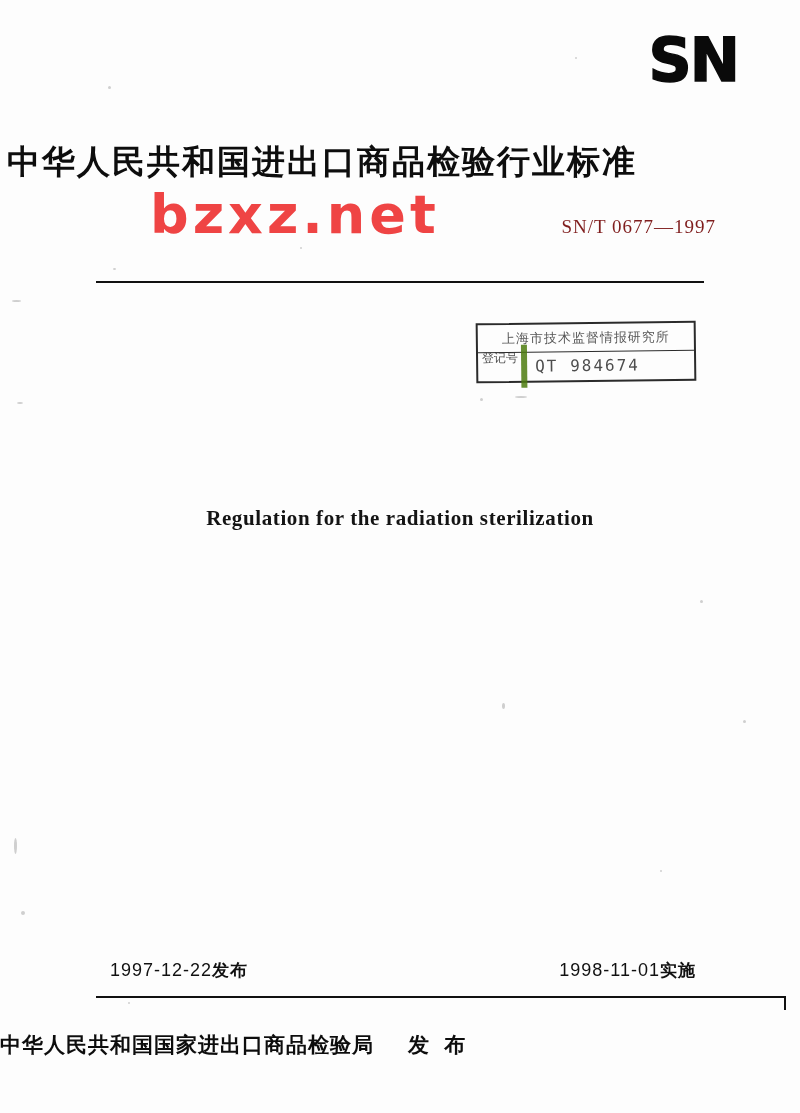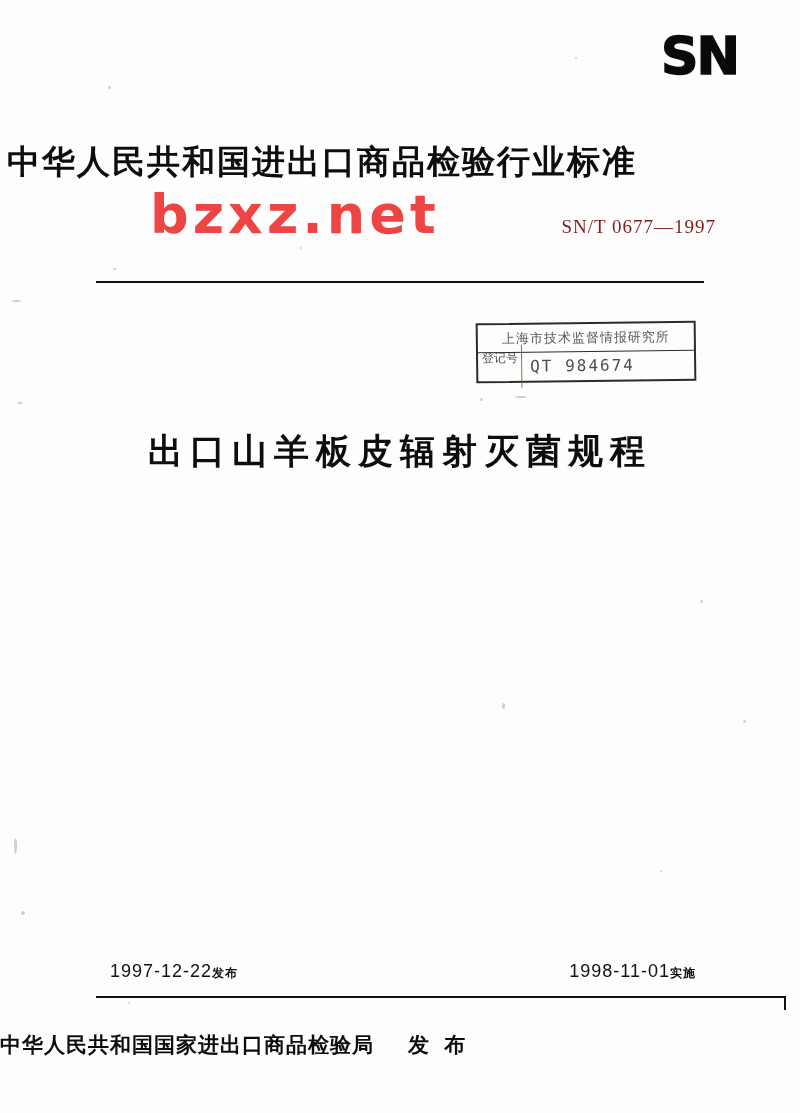--- a/index.html
+++ b/index.html
@@ -28,21 +28,21 @@
     pointer-events: none;
   }
 
   
   .sn-logo {
     position: absolute;
     top: 30px;
     right: 62px;
     font-family: "DejaVu Sans", sans-serif;
     font-weight: bold;
-    font-size: 52px;
+    font-size: 60px;
     letter-spacing: -2px;
     line-height: 1;
     color: #0a0a0a;
     -webkit-text-stroke: 1.5px #0a0a0a;
   }
 
   
   .org-line {
     position: absolute;
     top: 140px;
@@ -122,21 +122,21 @@
     align-items: center;
     font-family: "DejaVu Sans Mono", monospace;
     font-size: 14px;
     color: #2f2f2f;
     opacity: .85;
   }
   .stamp .lbl {
     padding: 0 3px 16px 4px;
     font-family: "DejaVu Sans", sans-serif;
     font-size: 12px;
-    border-right: 1px solid #4d7c0f;
+    border-right: 6px solid #4d7c0f;
     height: 100%;
     display: flex;
     align-items: center;
   }
   .stamp .code {
     padding-left: 8px;
     letter-spacing: 2px;
     font-size: 16px;
   }
 
@@ -182,21 +182,21 @@
     bottom: 131px;
     right: 104px;
     font-family: "Liberation Sans", sans-serif;
     font-size: 18px;
     letter-spacing: 1px;
     color: #111;
   }
   .date-left .cn, .date-right .cn {
     font-family: "DejaVu Sans", sans-serif;
     font-weight: bold;
-    font-size: 12px;
+    font-size: 17px;
   }
 
   
   .rule-bottom {
     position: absolute;
     bottom: 115px;
     left: 96px;
     width: 690px;
     height: 2px;
     background: #111;
@@ -261,23 +261,23 @@
 
   <div class="stamp">
     <div class="srow">上海市技术监督情报研究所</div>
     <div class="sdiv"></div>
     <div class="srow2">
       <span class="lbl">登记号</span>
       <span class="code">QT  984674</span>
     </div>
   </div>
 
-  <div class="title-cn">出口山羊板皮辐射灭菌规程</div>
 
   <div class="title-en">
+    <div>Regulation for the radiation sterilization</div>
   </div>
 
   <div class="date-left">
     <span>1997-12-22</span><span class="cn">发布</span>
   </div>
 
   <div class="date-right">
     <span>1998-11-01</span><span class="cn">实施</span>
   </div>
 

